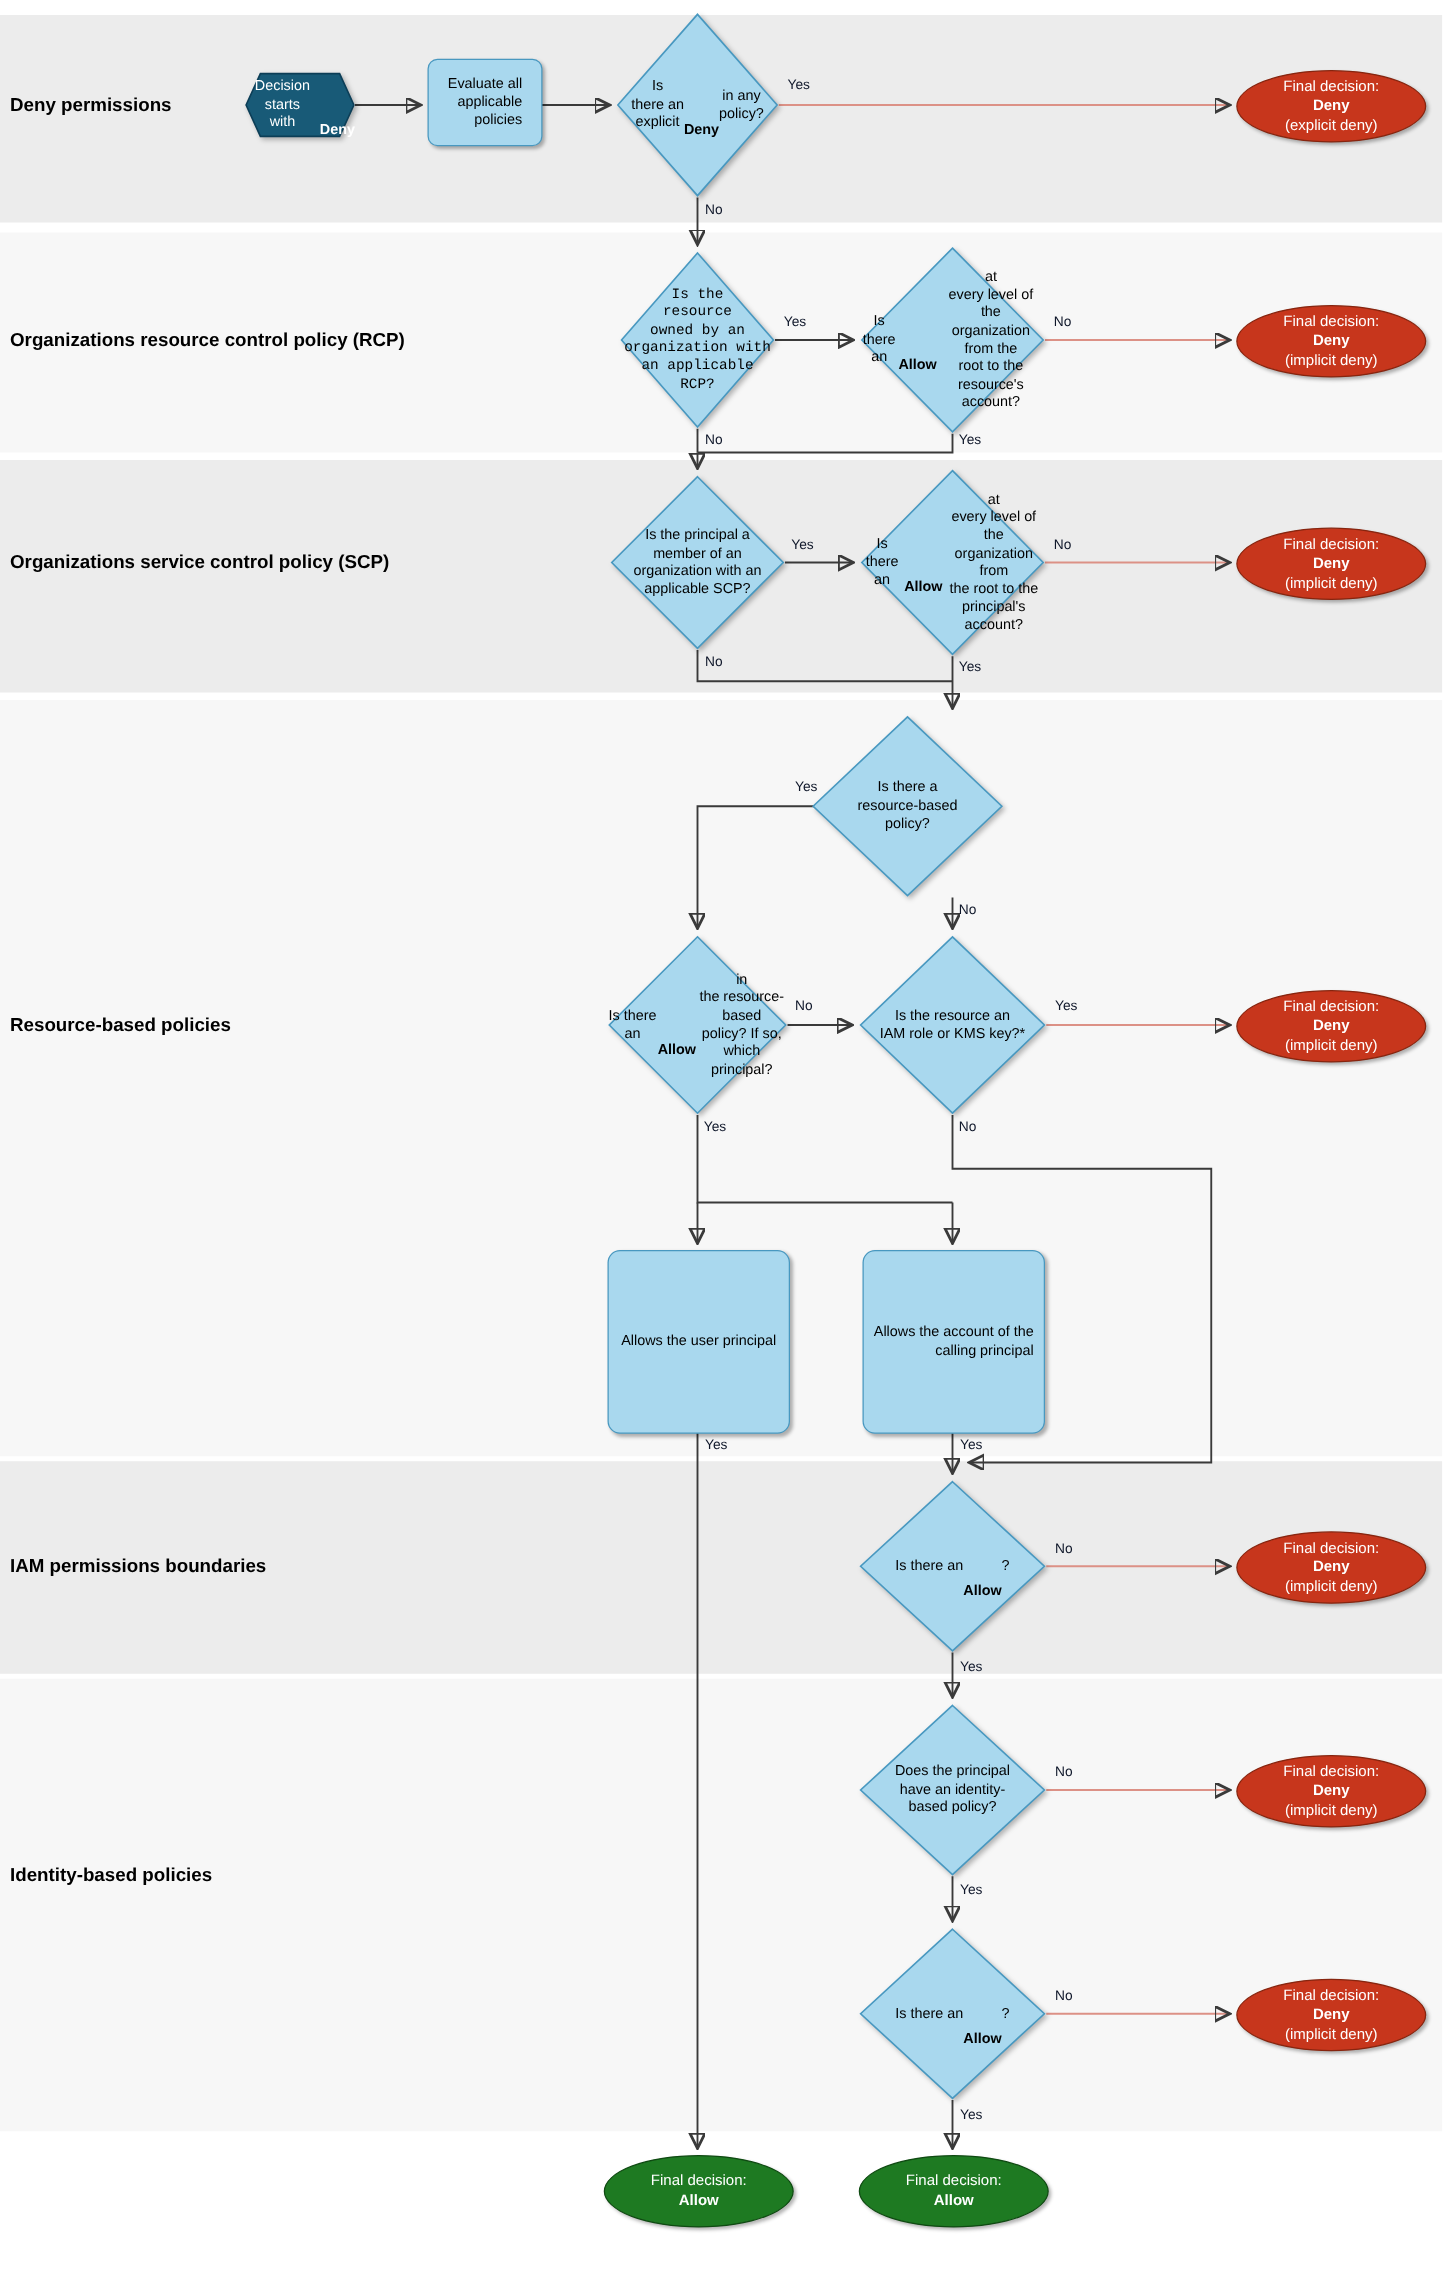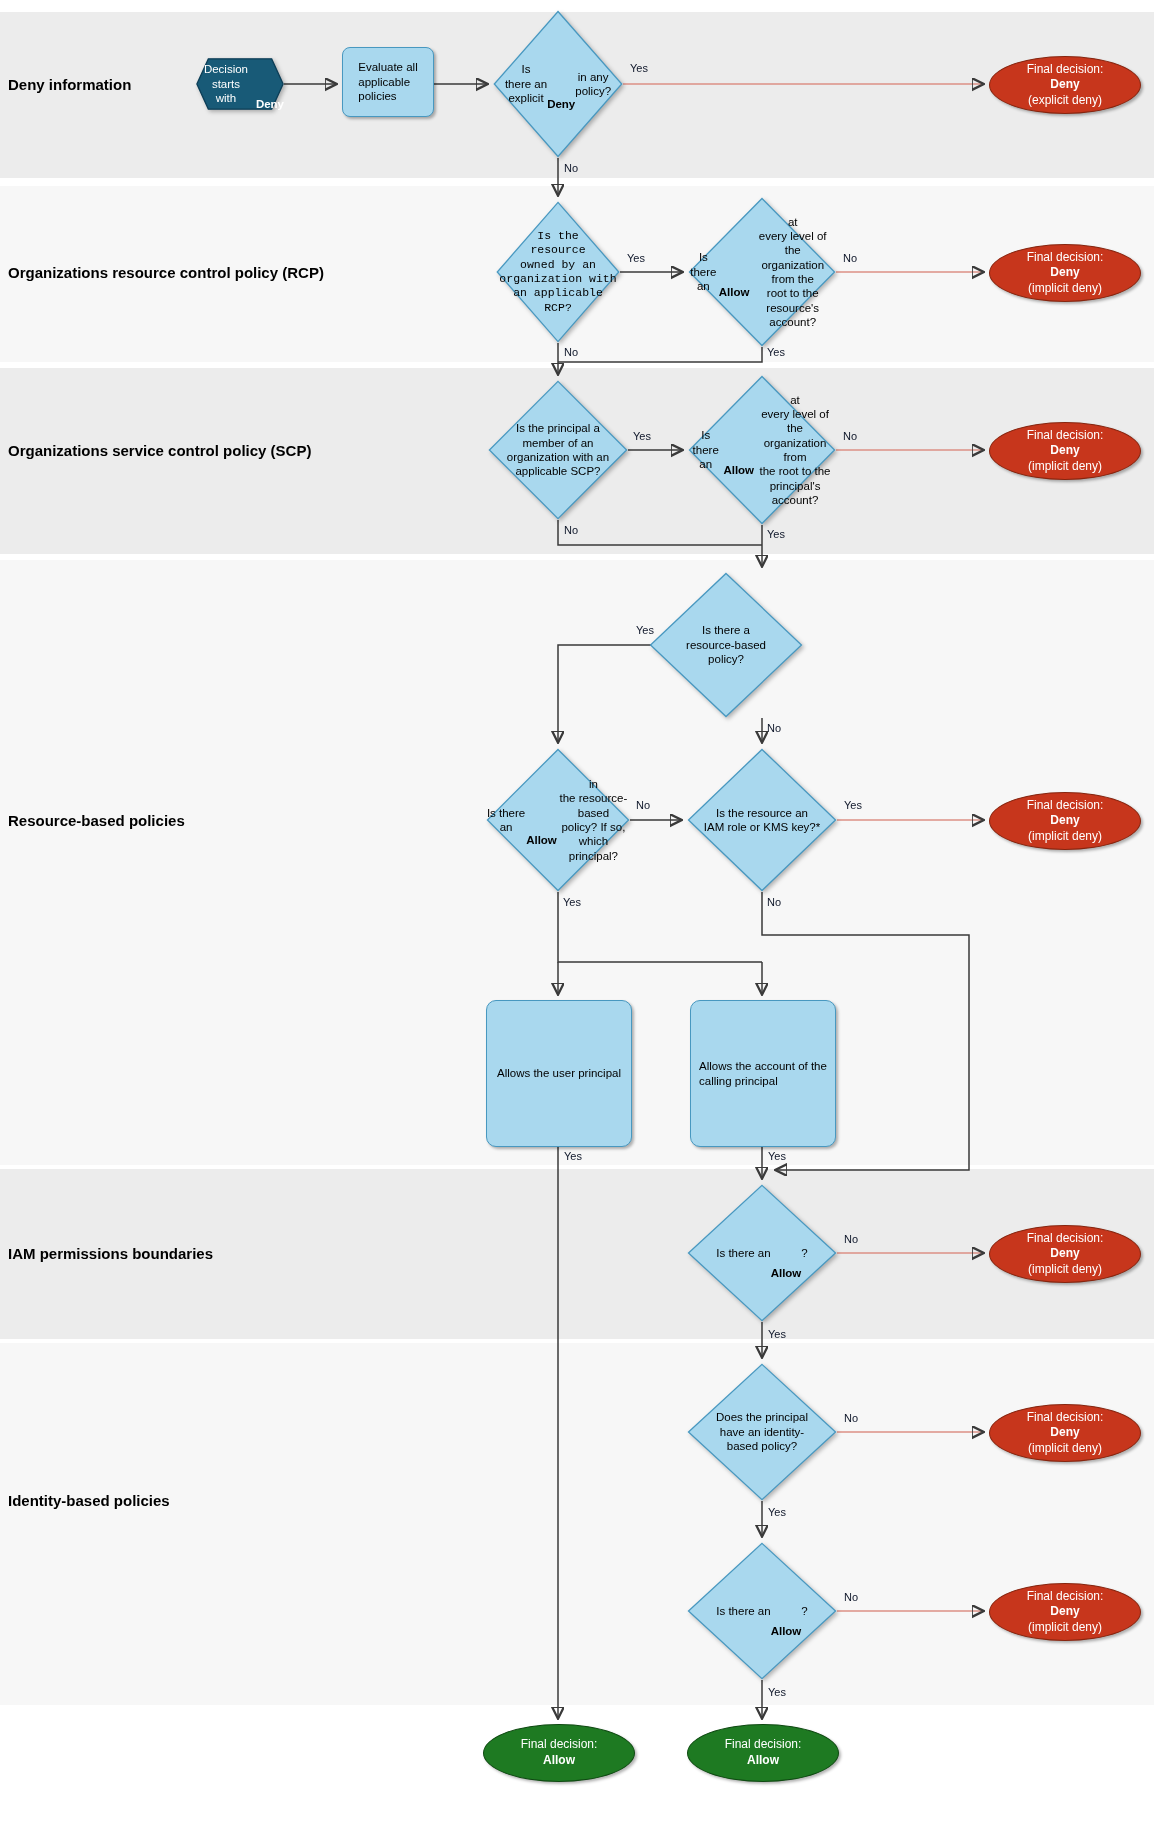--- a/index.html
+++ b/index.html
@@ -23,42 +23,42 @@
   .seclabel{position:absolute;left:8px;transform:translateY(-50%);font-size:15px;font-weight:bold;white-space:nowrap;}
   svg.wires{position:absolute;left:0;top:0;}
   svg.wires path{fill:none;stroke:var(--wire);stroke-width:1.5;}
   svg.wires path.red{stroke:var(--redwire);}
   .node{position:absolute;}
   .node svg.shape{position:absolute;left:0;top:0;width:100%;height:100%;overflow:visible;filter:drop-shadow(2px 2px 2px rgba(0,0,0,.28));}
   .node svg.shape polygon{fill:var(--blue);stroke:var(--bstroke);stroke-width:1.3;vector-effect:non-scaling-stroke;}
   .node svg.shape polygon.dark{fill:#185a77;stroke:#0c3e57;}
   .ntext{position:absolute;inset:0;display:flex;align-items:center;justify-content:center;text-align:center;font-size:11.5px;line-height:1.25;}
   .ntext.white{color:#fff;}
-  .procbox{background:var(--blue);border:1px solid var(--bstroke);border-radius:8px;box-shadow:2px 2px 3px rgba(0,0,0,.3);display:flex;align-items:center;justify-content:center;text-align:left;font-size:11.5px;line-height:1.25;}
+  .procbox{background:var(--blue);border:1px solid var(--bstroke);border-radius:8px;box-shadow:2px 2px 3px rgba(0,0,0,.3);display:flex;align-items:center;justify-content:center;text-align:right;font-size:11.5px;line-height:1.25;}
   .bigbox{border-radius:10px;}
   .term{position:absolute;border-radius:50%;display:flex;align-items:center;justify-content:center;text-align:center;color:#fff;font-size:12px;line-height:1.3;box-shadow:2px 2px 3px rgba(0,0,0,.3);}
   .term.red{background:var(--red);border:1.5px solid var(--red-dk);}
   .term.green{background:var(--green);border:1.5px solid var(--green-dk);}
   .elabel{position:absolute;font-size:11px;color:#0f172a;white-space:nowrap;}
   .footnote{position:absolute;left:6px;top:1790px;width:1142px;font-size:13.5px;line-height:1.45;}
   b{font-weight:bold;margin-top:40px;}
 </style>
 </head>
 <body>
 
 <div class="canvas">
 
   <div class="band grey" style="top:12px;height:166px;"></div>
   <div class="band light" style="top:186px;height:176px;"></div>
   <div class="band grey" style="top:368px;height:186px;"></div>
   <div class="band light" style="top:560px;height:605px;"></div>
   <div class="band grey" style="top:1169px;height:170px;"></div>
   <div class="band light" style="top:1343px;height:362px;"></div>
 
-  <div class="seclabel" style="top:84px;">Deny information</div>
+  <div class="seclabel" style="top:84px;">Deny permissions</div>
   <div class="seclabel" style="top:272px;">Organizations resource control policy (RCP)</div>
   <div class="seclabel" style="top:450px;">Organizations service control policy (SCP)</div>
   <div class="seclabel" style="top:820px;">Resource-based policies</div>
   <div class="seclabel" style="top:1253px;">IAM permissions boundaries</div>
   <div class="seclabel" style="top:1500px;">Identity-based policies</div>
 
   <svg class="wires" width="1154" height="1828" viewBox="0 0 1154 1828">
     <defs>
       <marker id="ab" markerWidth="9" markerHeight="9" refX="7.5" refY="4" orient="auto">
         <path d="M0,0 L8,4 L0,8 z" fill="#3a3a3a" stroke="none"></path>

